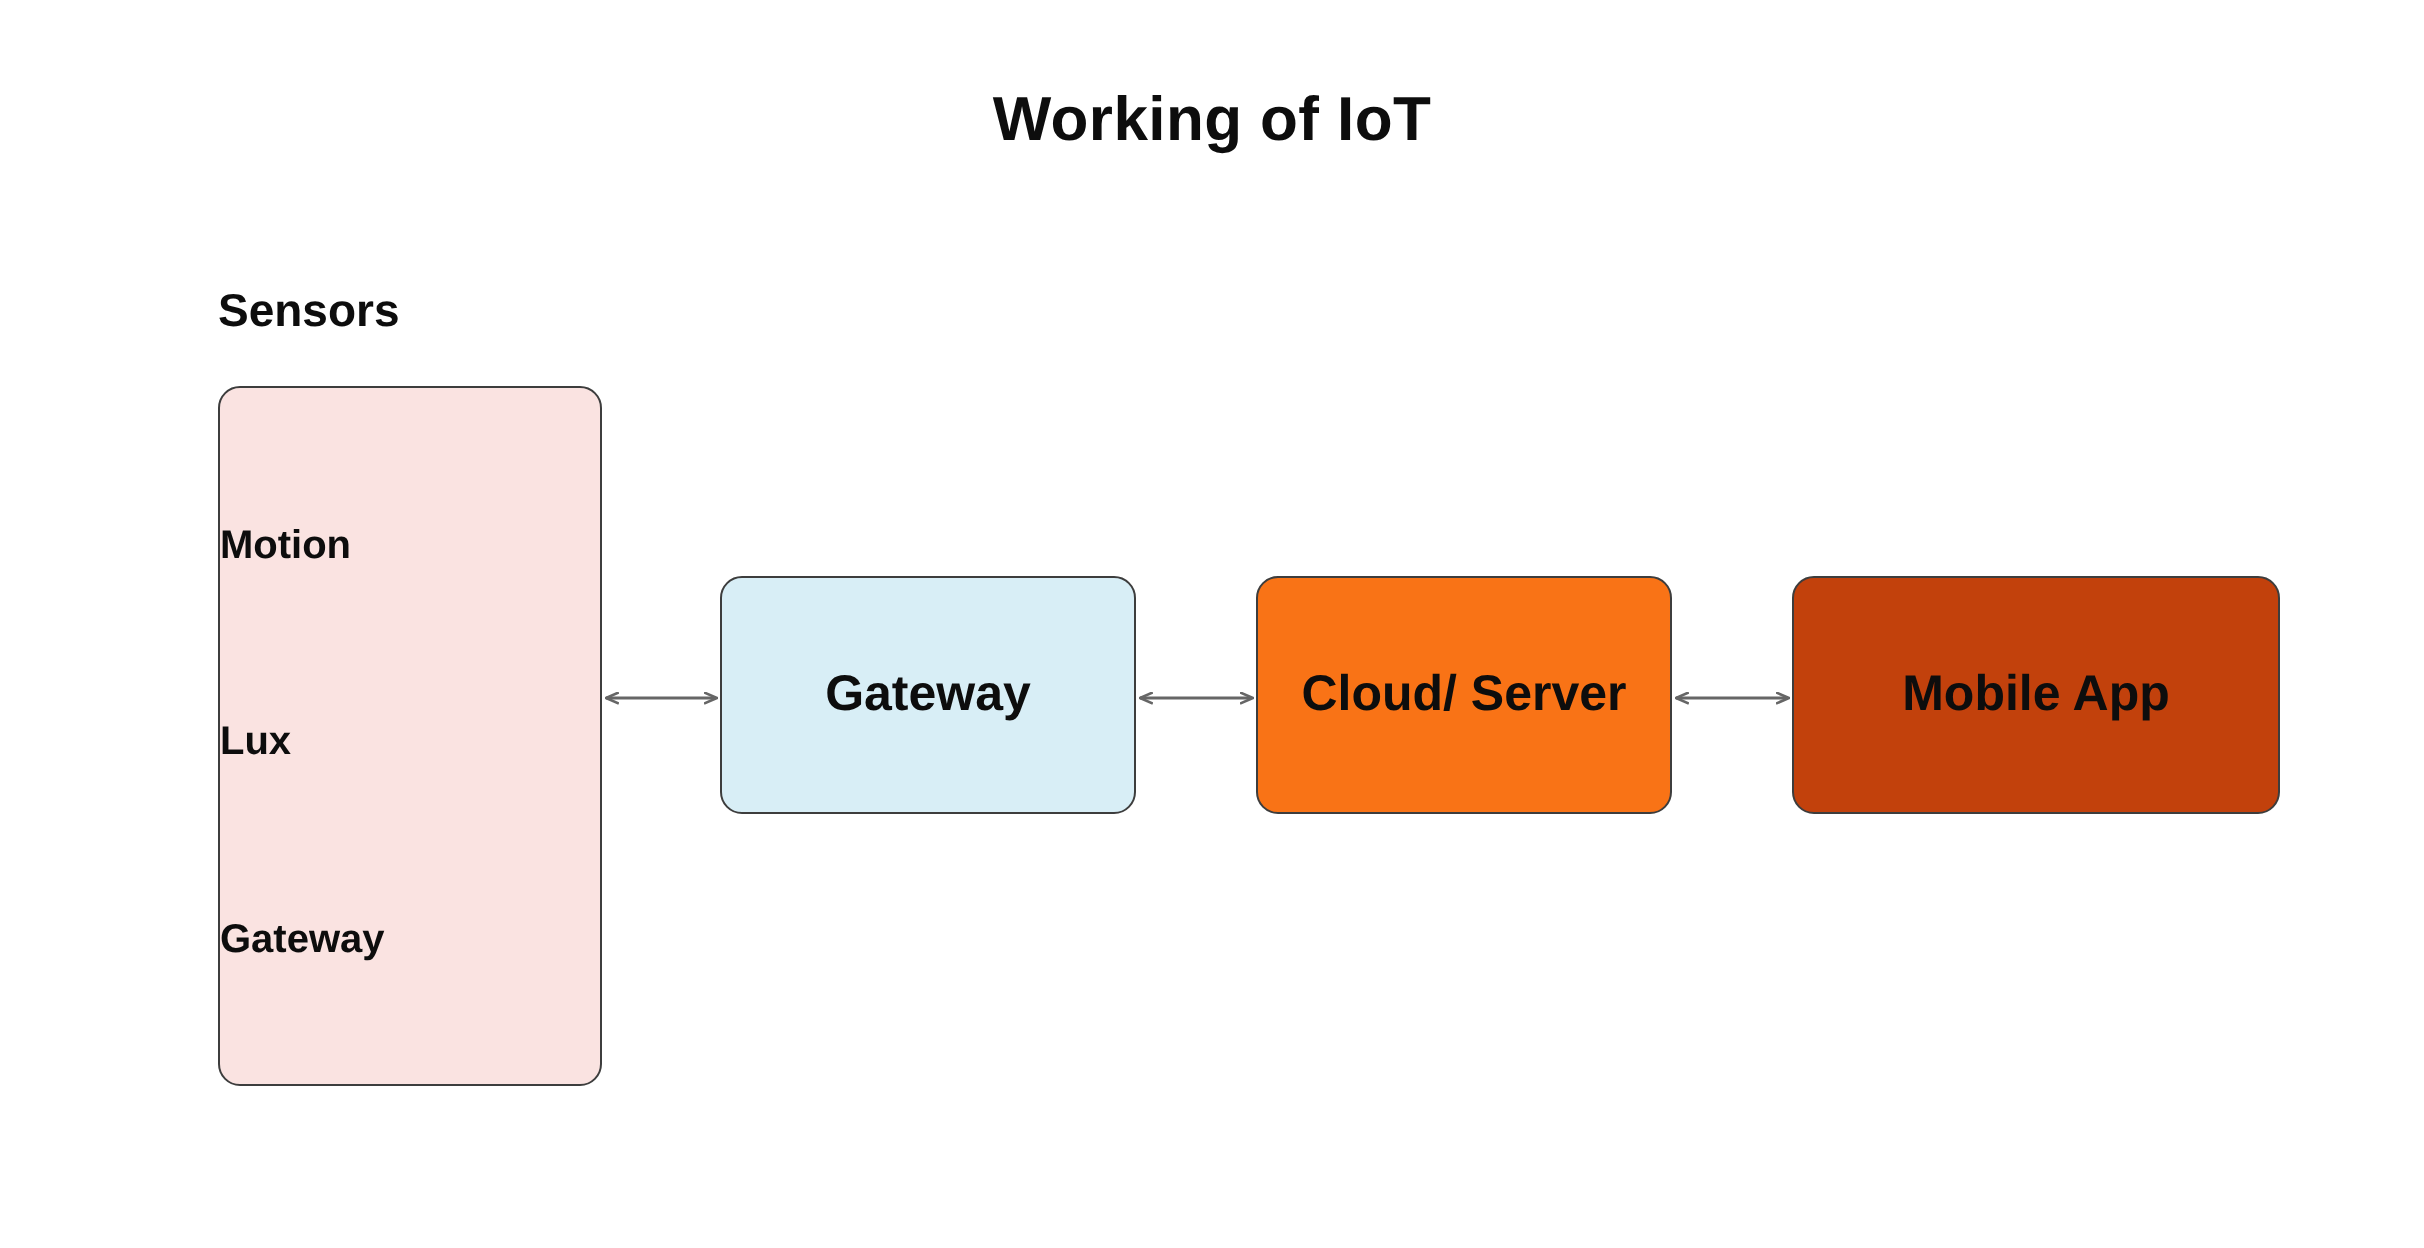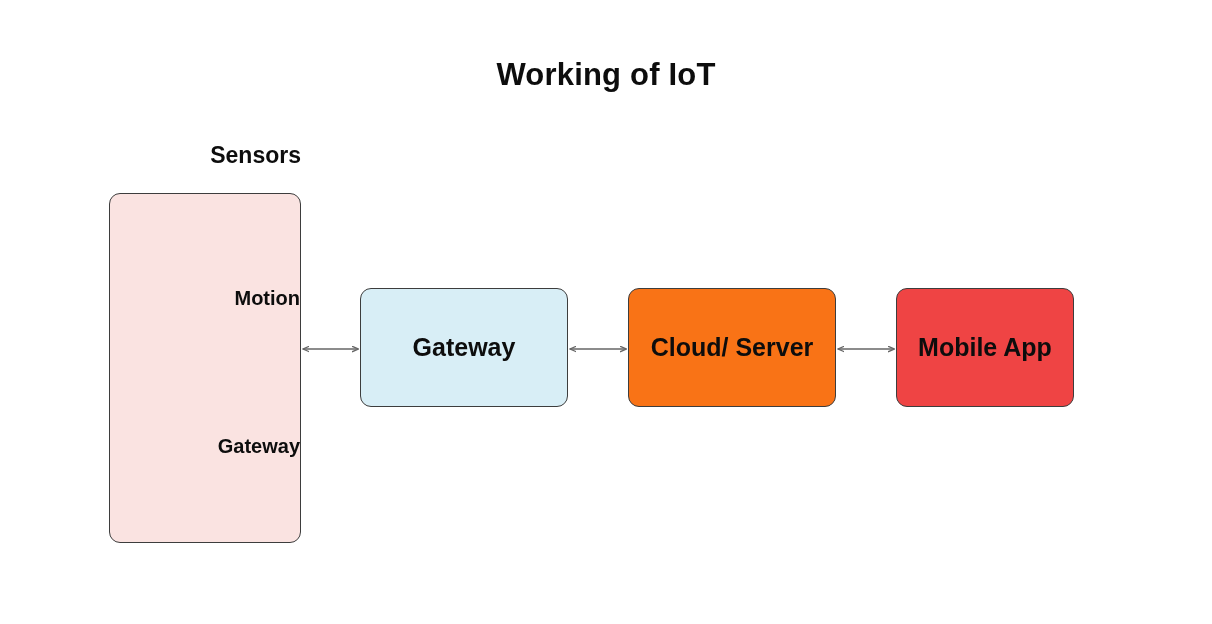--- a/index.html
+++ b/index.html
@@ -17,36 +17,36 @@
   .canvas {
     position: relative;
     width: 1212px;
     height: 624px;
   }
 
   
   .diagram-title {
     position: absolute;
     left: 0;
-    top: 57px;
+    top: 42px;
     width: 1212px;
     text-align: center;
     font-size: 31px;
     font-weight: bold;
     letter-spacing: 0.2px;
     color: #0d0d0d;
   }
 
   
   .sensors-caption {
     position: absolute;
     left: 109px;
     top: 142px;
     width: 192px;
-    text-align: right;
+    text-align: left;
     font-size: 23px;
     font-weight: bold;
     color: #0d0d0d;
   }
 
   .node {
     position: absolute;
     box-sizing: border-box;
     border: 1.3px solid #3d3d3d;
     border-radius: 11px;
@@ -62,21 +62,21 @@
     height: 350px;
     background: #fae3e1;
     flex-direction: column;
     justify-content: space-around;
     padding: 30px 0 22px 0;
   }
   .sensor-item {
     font-size: 20px;
     font-weight: bold;
     color: #0d0d0d;
-    text-align: right;
+    text-align: left;
     width: 100%;
   }
 
   
   .gateway-box {
     left: 360px;
     top: 288px;
     width: 208px;
     height: 119px;
     background: #d8eef6;
@@ -84,23 +84,23 @@
   .cloud-box {
     left: 628px;
     top: 288px;
     width: 208px;
     height: 119px;
     background: #f97316;
   }
   .mobile-box {
     left: 896px;
     top: 288px;
-    width: 178px;
+    width: 244px;
     height: 119px;
-    background: #ef4444;
+    background: #c2410c;
   }
   .node-label {
     font-size: 25px;
     font-weight: bold;
     color: #0d0d0d;
     text-align: left;
     line-height: 1.15;
   }
 
   
@@ -118,20 +118,21 @@
 <body>
 
 <div class="canvas">
 
   <div class="diagram-title">Working of IoT</div>
 
   <div class="sensors-caption">Sensors</div>
 
   <div class="node sensors-box">
     <div class="sensor-item">Motion</div>
+    <div class="sensor-item">Lux</div>
     <div class="sensor-item">Gateway</div>
   </div>
 
   <div class="node gateway-box">
     <span class="node-label">Gateway</span>
   </div>
 
   <div class="node cloud-box">
     <span class="node-label">Cloud/ Server</span>
   </div>

